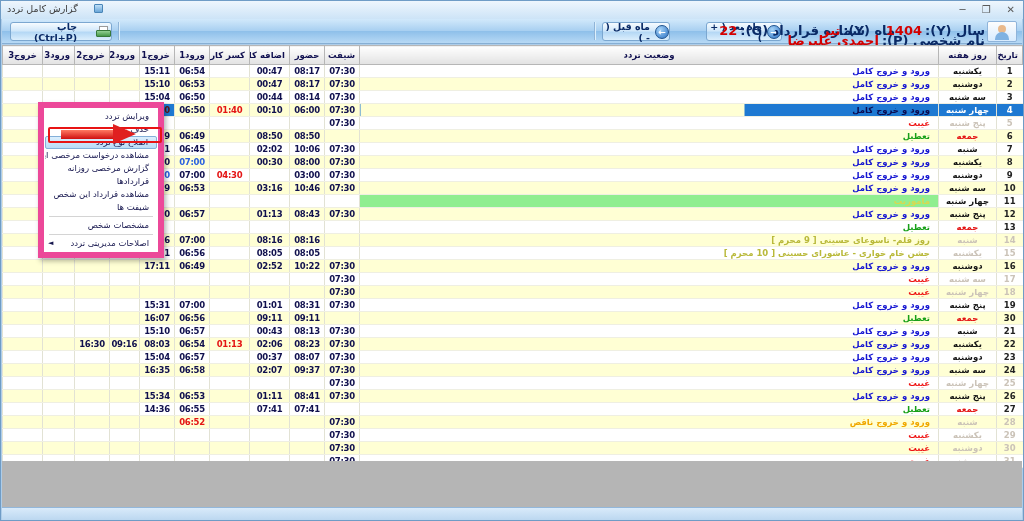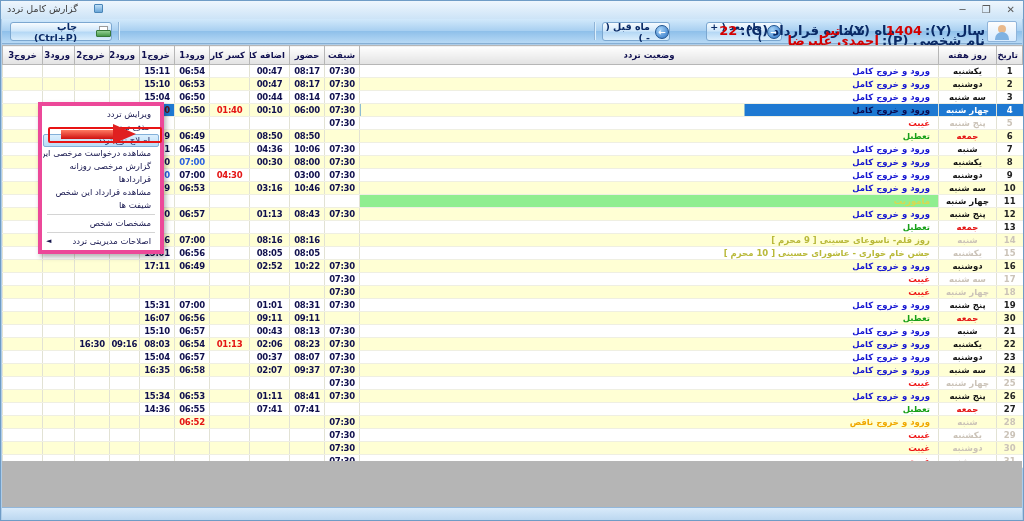--- a/index.html
+++ b/index.html
@@ -79,21 +79,21 @@
   td.selgrad { background:linear-gradient(to left,#1e79d2 0,#1e79d2 194px,#ffffd4 194px) !important;
                color:#0c0c50; }
   td.selcell { background:#1e79d2 !important; color:#5c1616 !important; }
 
   .grayfill  { position:absolute; left:1px; top:460px; width:1020px; height:46px; background:#b5b5b5; }
   .bottombar { position:absolute; left:1px; right:1px; top:506px; height:14px;
                background:linear-gradient(#d9eafa,#b9d6ef); border-top:1px solid #93b7da; }
 
   
   .menu { position:absolute; left:37px; top:101px; width:126px; background:#fff;
-          border:4px solid #ec4899; box-shadow:2px 3px 5px rgba(0,0,0,.3);
+          border:6px solid #ec4899; box-shadow:2px 3px 5px rgba(0,0,0,.3);
           padding:2px 1px; z-index:10; direction:rtl; }
   .menu-item { position:relative; height:13px; line-height:13px; font-size:8.5px;
                color:#16164e; text-align:right; padding:0 8px 0 4px; cursor:pointer;
                white-space:nowrap; overflow:hidden; }
   .menu-item.hl { background:linear-gradient(#dceffd,#b9dcf7);
                   border:1px solid #84b0d9; border-radius:2px;
                   height:13px; line-height:11px; }
   .menu-sep { border-top:1px solid #d4d4d4; margin:2px 4px; height:0; }
   .subarrow { position:absolute; left:3px; top:0; font-size:7px; color:#16164e; }
 
@@ -286,21 +286,21 @@
             <td class="c-t"></td>
             <td class="c-t"></td>
             <td class="c-t"></td>
           </tr>
           <tr>
             <td class="c-num">7</td>
             <td class="c-day">شنبه</td>
             <td class="c-status st-ok">ورود و خروج کامل</td>
             <td class="c-t">07:30</td>
             <td class="c-t">10:06</td>
-            <td class="c-t">04:36</td>
+            <td class="c-t">02:02</td>
             <td class="c-t t-red"></td>
             <td class="c-t">06:45</td>
             <td class="c-t">16:51</td>
             <td class="c-t"></td>
             <td class="c-t"></td>
             <td class="c-t"></td>
             <td class="c-t"></td>
           </tr>
           <tr class="y">
             <td class="c-num">8</td>

